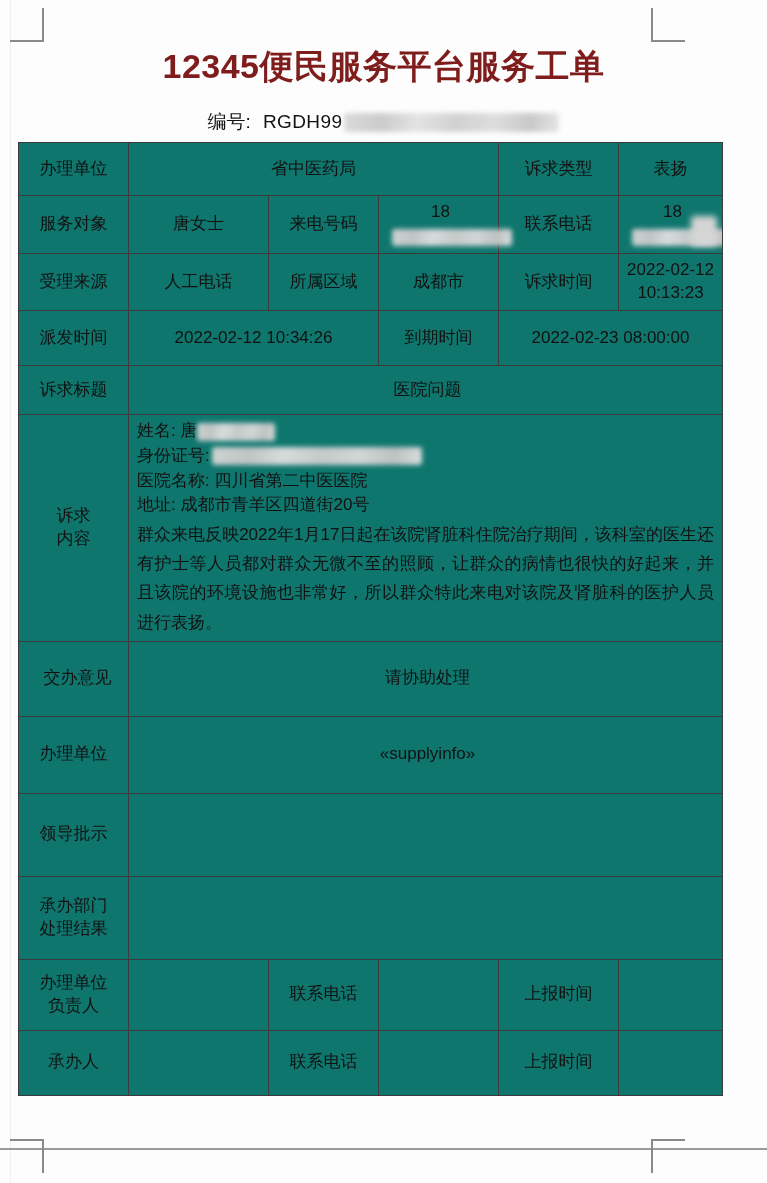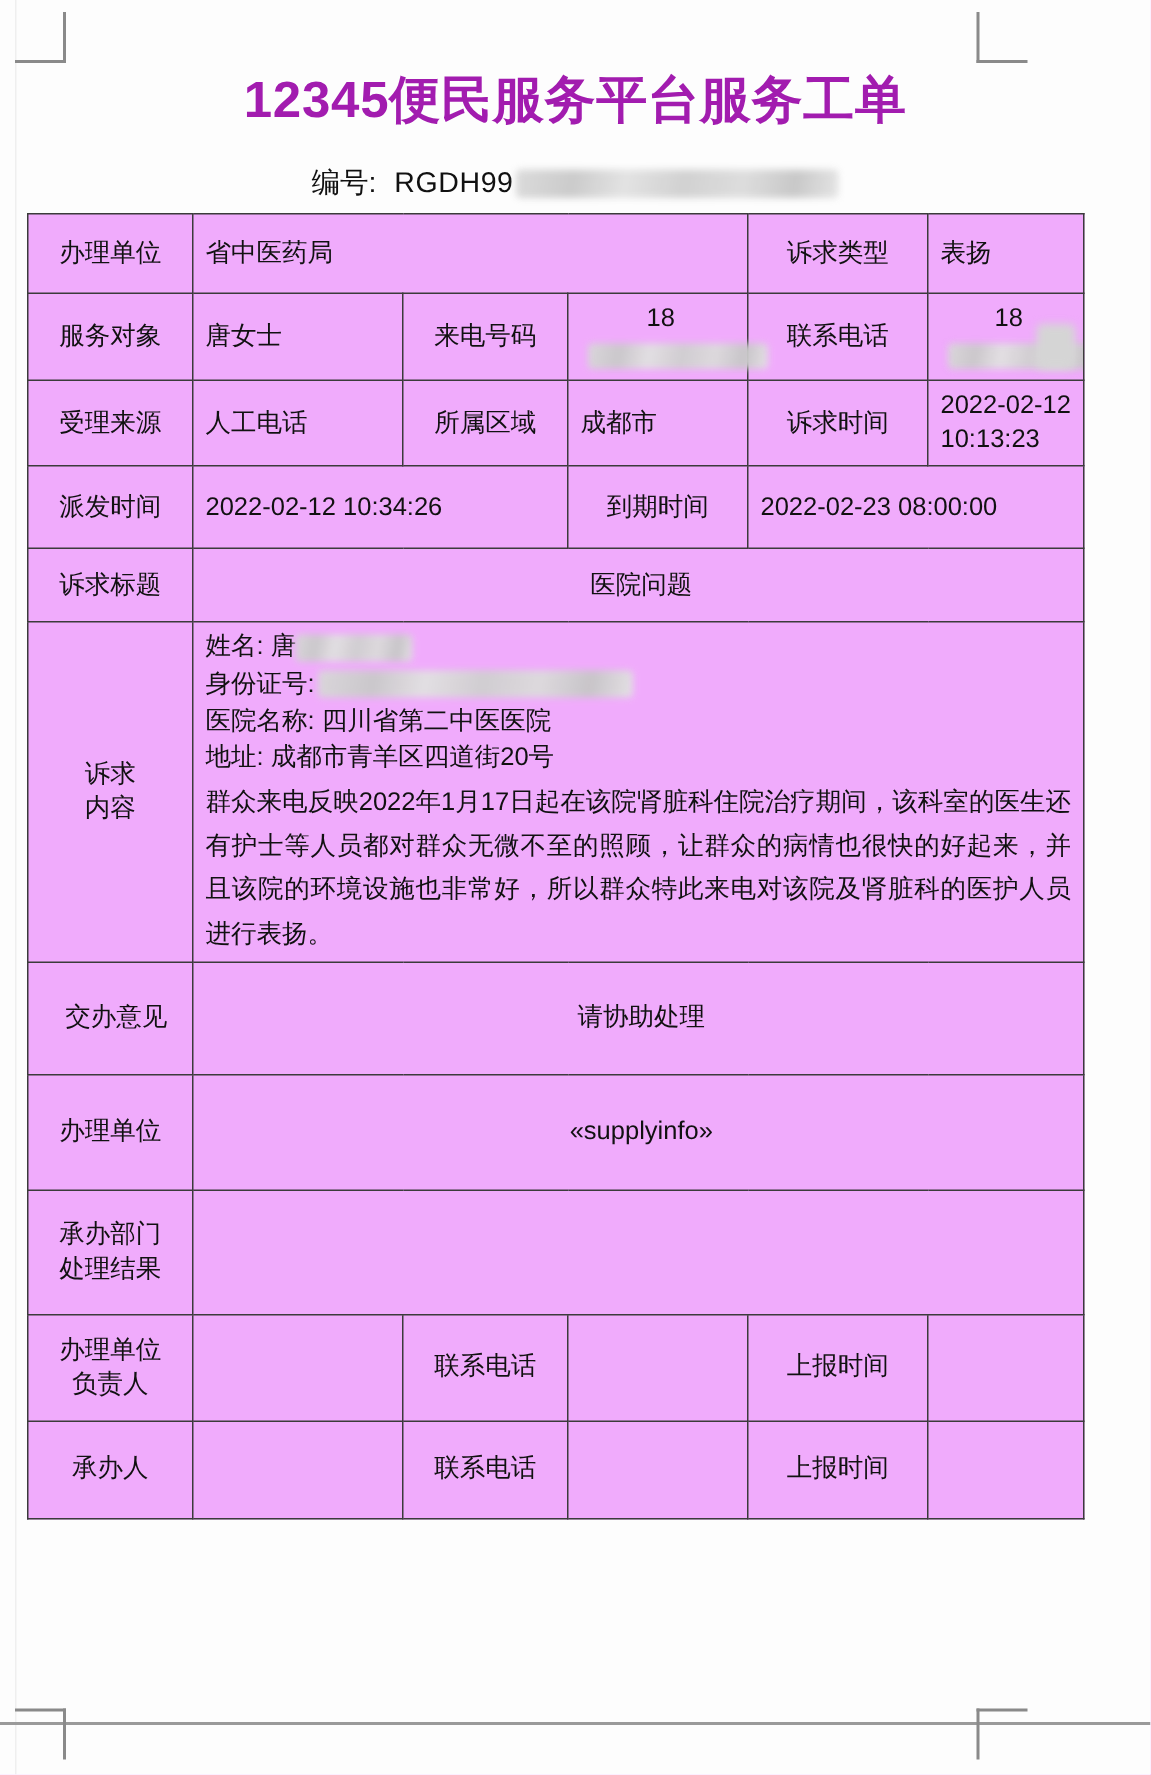--- a/index.html
+++ b/index.html
@@ -66,21 +66,21 @@
 
   
   .doc-title {
     position: absolute;
     left: 0; right: 0;
     top: 44px;
     text-align: center;
     font-size: 34px;
     font-weight: bold;
     letter-spacing: 0.5px;
-    color: #a21caf;
+    color: #7f1d1d;
   }
   .doc-serial {
     position: absolute;
     left: 0; right: 0;
     top: 109px;
     text-align: center;
     font-size: 19px;
     color: #111111;
     white-space: nowrap;
   }
@@ -113,35 +113,36 @@
   .redact-id     { width: 210px; height: 18px; margin-left: 2px; }
 
   
   .ticket-table {
     position: absolute;
     left: 18px;
     top: 142px;
     width: 704px;
     border-collapse: collapse;
     table-layout: fixed;
-    background: #f0abfc;
+    background: #0f766e;
   }
   .ticket-table td {
     border: 1px solid #3b3b3b;
     font-size: 17px;
     padding: 4px 8px;
     color: #111111;
     vertical-align: middle;
     line-height: 1.45;
   }
   .ticket-table .lbl {
     text-align: center;
     white-space: nowrap;
   }
   .ticket-table .val {
+    text-align: center;
   }
   .ticket-table .val-left {
     text-align: center;
     padding-left: 12px;
   }
 
   .r-head td { height: 44px; }
   .r-2 td, .r-3 td { height: 48px; }
   .r-4 td { height: 46px; }
   .r-title td { height: 40px; }
@@ -262,20 +263,24 @@
   <tr class="r-opinion">
     <td class="lbl">交办意见</td>
     <td class="val-left" colspan="5">请协助处理</td>
   </tr>
 
   <tr class="r-supply">
     <td class="lbl">办理单位</td>
     <td class="val-left supply-text" colspan="5">«supplyinfo»</td>
   </tr>
 
+  <tr class="r-leader">
+    <td class="lbl">领导批示</td>
+    <td class="val-left" colspan="5"></td>
+  </tr>
 
   <tr class="r-dept">
     <td class="lbl">
       <span class="cell-label-stack">承办部门</span>
       <span class="cell-label-stack">处理结果</span>
     </td>
     <td class="val-left" colspan="5"></td>
   </tr>
 
 

